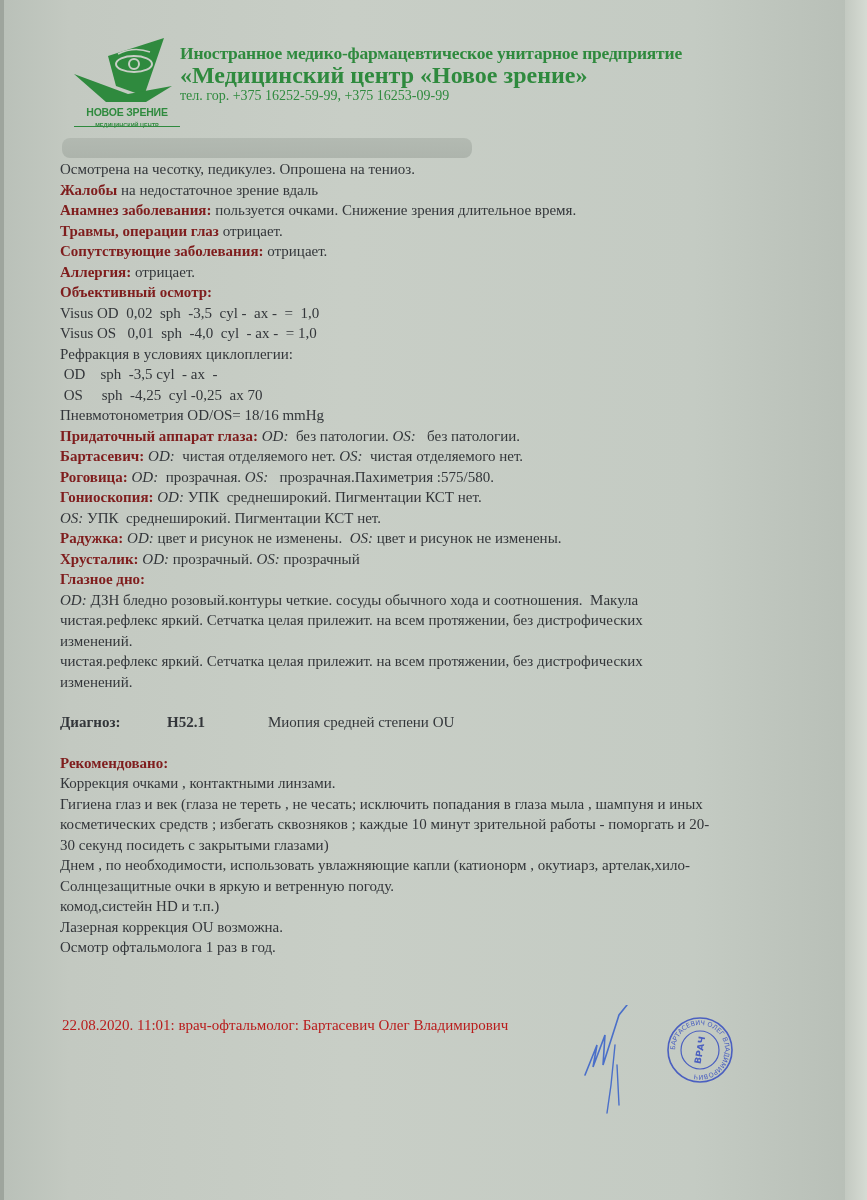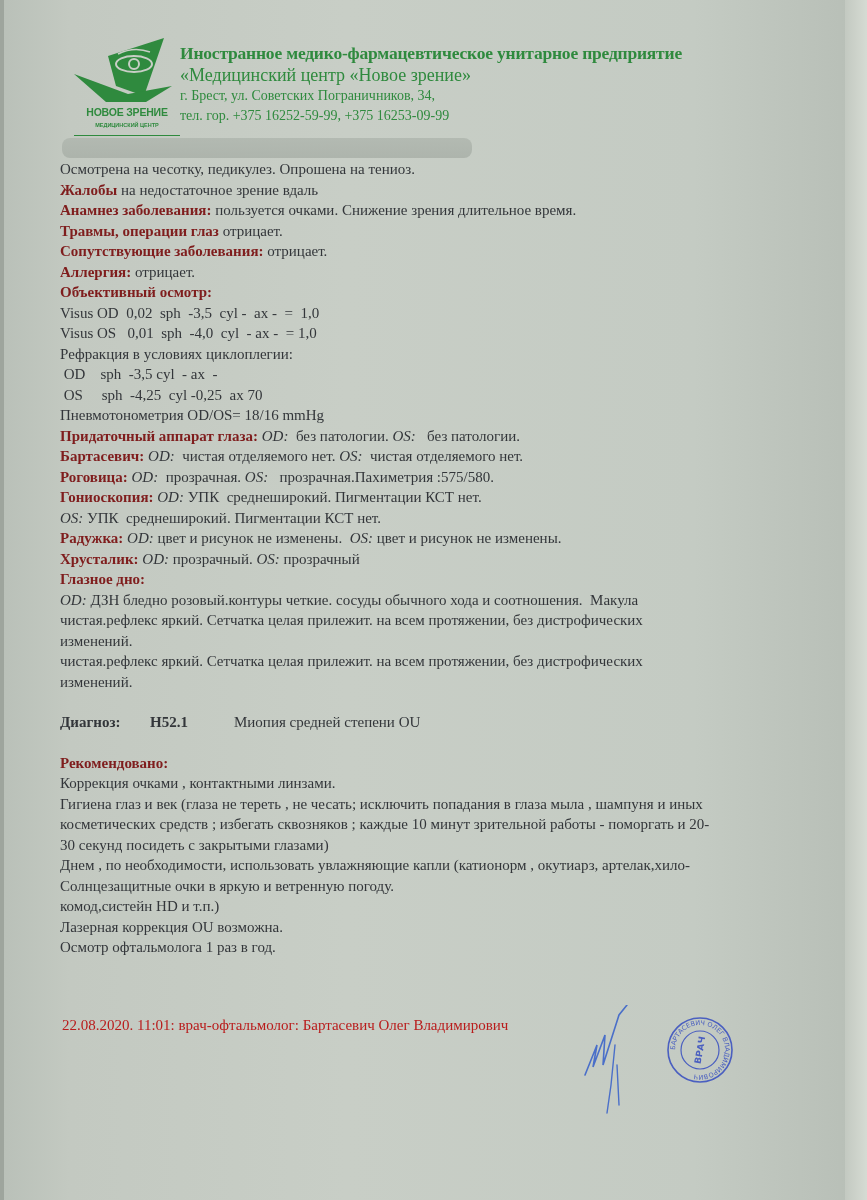--- a/index.html
+++ b/index.html
@@ -8,35 +8,35 @@
     background: linear-gradient(90deg, #b9c0b8 0%, #c3c9c1 8%, #c8cec6 40%, #c4cbc3 80%, #b7beb6 100%);
     font-family: "Liberation Serif", "DejaVu Serif", serif;
     color:#2a2d2a;
     position:relative;
   }
   .page-edge-left { position:absolute; left:0; top:0; width:4px; height:1200px; background:#9ea59d; }
   .page-edge-right { position:absolute; right:0; top:0; width:22px; height:1200px; background:linear-gradient(90deg,#c3c9c1,#d6dbd3); }
 
   .header { position:absolute; left:60px; top:30px; width:740px; height:100px; }
   .logo { position:absolute; left:12px; top:4px; width:110px; height:95px; }
-  .logo-title { position:absolute; left:2px; top:72px; width:106px; font-family:"Liberation Sans","DejaVu Sans",sans-serif; font-weight:bold; font-size:10.5px; color:#2f8a3e; text-align:center; letter-spacing:-0.2px; border-bottom:1px solid #2f8a3e; padding-bottom:17px; }
+  .logo-title { position:absolute; left:2px; top:72px; width:106px; font-family:"Liberation Sans","DejaVu Sans",sans-serif; font-weight:bold; font-size:10.5px; color:#2f8a3e; text-align:center; letter-spacing:-0.2px; border-bottom:1px solid #2f8a3e; padding-bottom:8px; }
   .logo-sub { position:absolute; left:2px; top:88px; width:106px; font-family:"Liberation Sans","DejaVu Sans",sans-serif; font-size:5.5px; font-weight:bold; color:#2f8a3e; text-align:center; }
   .org { position:absolute; left:120px; top:12px; width:620px; text-align:left; color:#2f8a3e; }
   .org-line1 { font-weight:bold; font-size:17.5px; line-height:22px; white-space:nowrap; letter-spacing:-0.2px;}
-  .org-line2 { font-weight:normal; font-size:18px; line-height:22px; white-space:nowrap; }
+  .org-line2 { font-weight:bold; font-size:24px; line-height:22px; white-space:nowrap; }
   .org-line3, .org-line4 { font-size:14px; line-height:20px; white-space:nowrap; }
 
   .redaction { position:absolute; left:62px; top:138px; width:410px; height:20px; background:linear-gradient(180deg,#aeb5ad,#a7aea6); border-radius:8px; opacity:.8; }
 
   .body-text { position:absolute; left:60px; top:159px; width:760px; font-size:15px; line-height:20.5px; color:#33363a; }
   .line { white-space:nowrap; }
   .b { font-weight:bold; color:#7f1d1d; }
   .i { font-style:italic; }
   .gap-lg { height:20px; }
-  .diag { display:flex; align-items:flex-start; }
+  .diag { display:flex; align-items:flex-start;gap:17px; }
   .diag .lbl { width:90px; font-weight:bold; }
   .diag .code { width:84px; font-weight:bold; }
 
   .footer { position:absolute; left:62px; top:1017px; font-size:15px; color:#b91c1c; white-space:nowrap; }
   .signature { position:absolute; left:575px; top:1005px; width:75px; height:110px; }
   .stamp { position:absolute; left:665px; top:1015px; width:70px; height:70px; }
 </style>
 </head>
 <body>
 
@@ -51,21 +51,20 @@
       <ellipse cx="62" cy="30" rx="18" ry="8" fill="none" stroke="#c8cec6" stroke-width="2"></ellipse>
       <circle cx="62" cy="30" r="5" fill="none" stroke="#c8cec6" stroke-width="2"></circle>
       <path d="M46 20 Q62 12 78 18" fill="none" stroke="#c8cec6" stroke-width="1.5"></path>
     </svg>
     <div class="logo-title">НОВОЕ ЗРЕНИЕ</div>
     <div class="logo-sub">МЕДИЦИНСКИЙ ЦЕНТР</div>
   </div>
   <div class="org">
     <div class="org-line1">Иностранное медико-фармацевтическое унитарное предприятие</div>
     <div class="org-line2">«Медицинский центр «Новое зрение»</div>
-    <div class="org-line3">г. Брест, ул. Советских Пограничников, 34,</div>
     <div class="org-line4">тел. гор. +375 16252-59-99, +375 16253-09-99</div>
   </div>
 </div>
 
 <div class="redaction"></div>
 
 <div class="body-text">
   <div class="line">Осмотрена на чесотку, педикулез. Опрошена на тениоз.</div>
   <div class="line"><span class="b">Жалобы</span><span> на недостаточное зрение вдаль</span></div>
   <div class="line"><span class="b">Анамнез заболевания:</span><span> пользуется очками. Снижение зрения  длительное время.</span></div>

